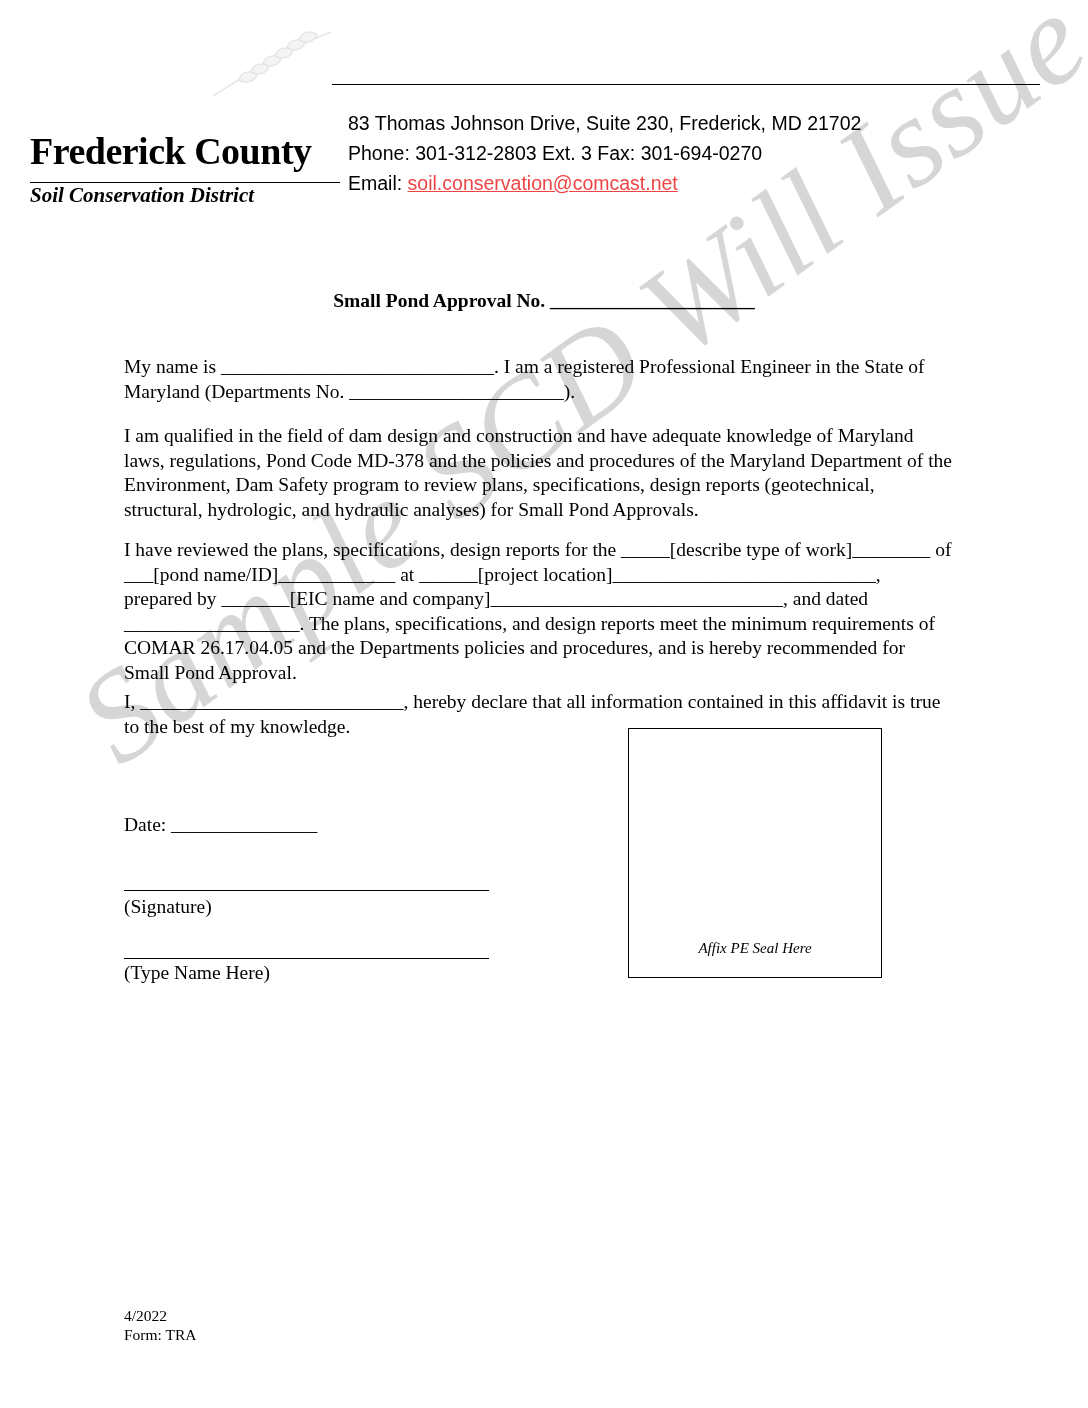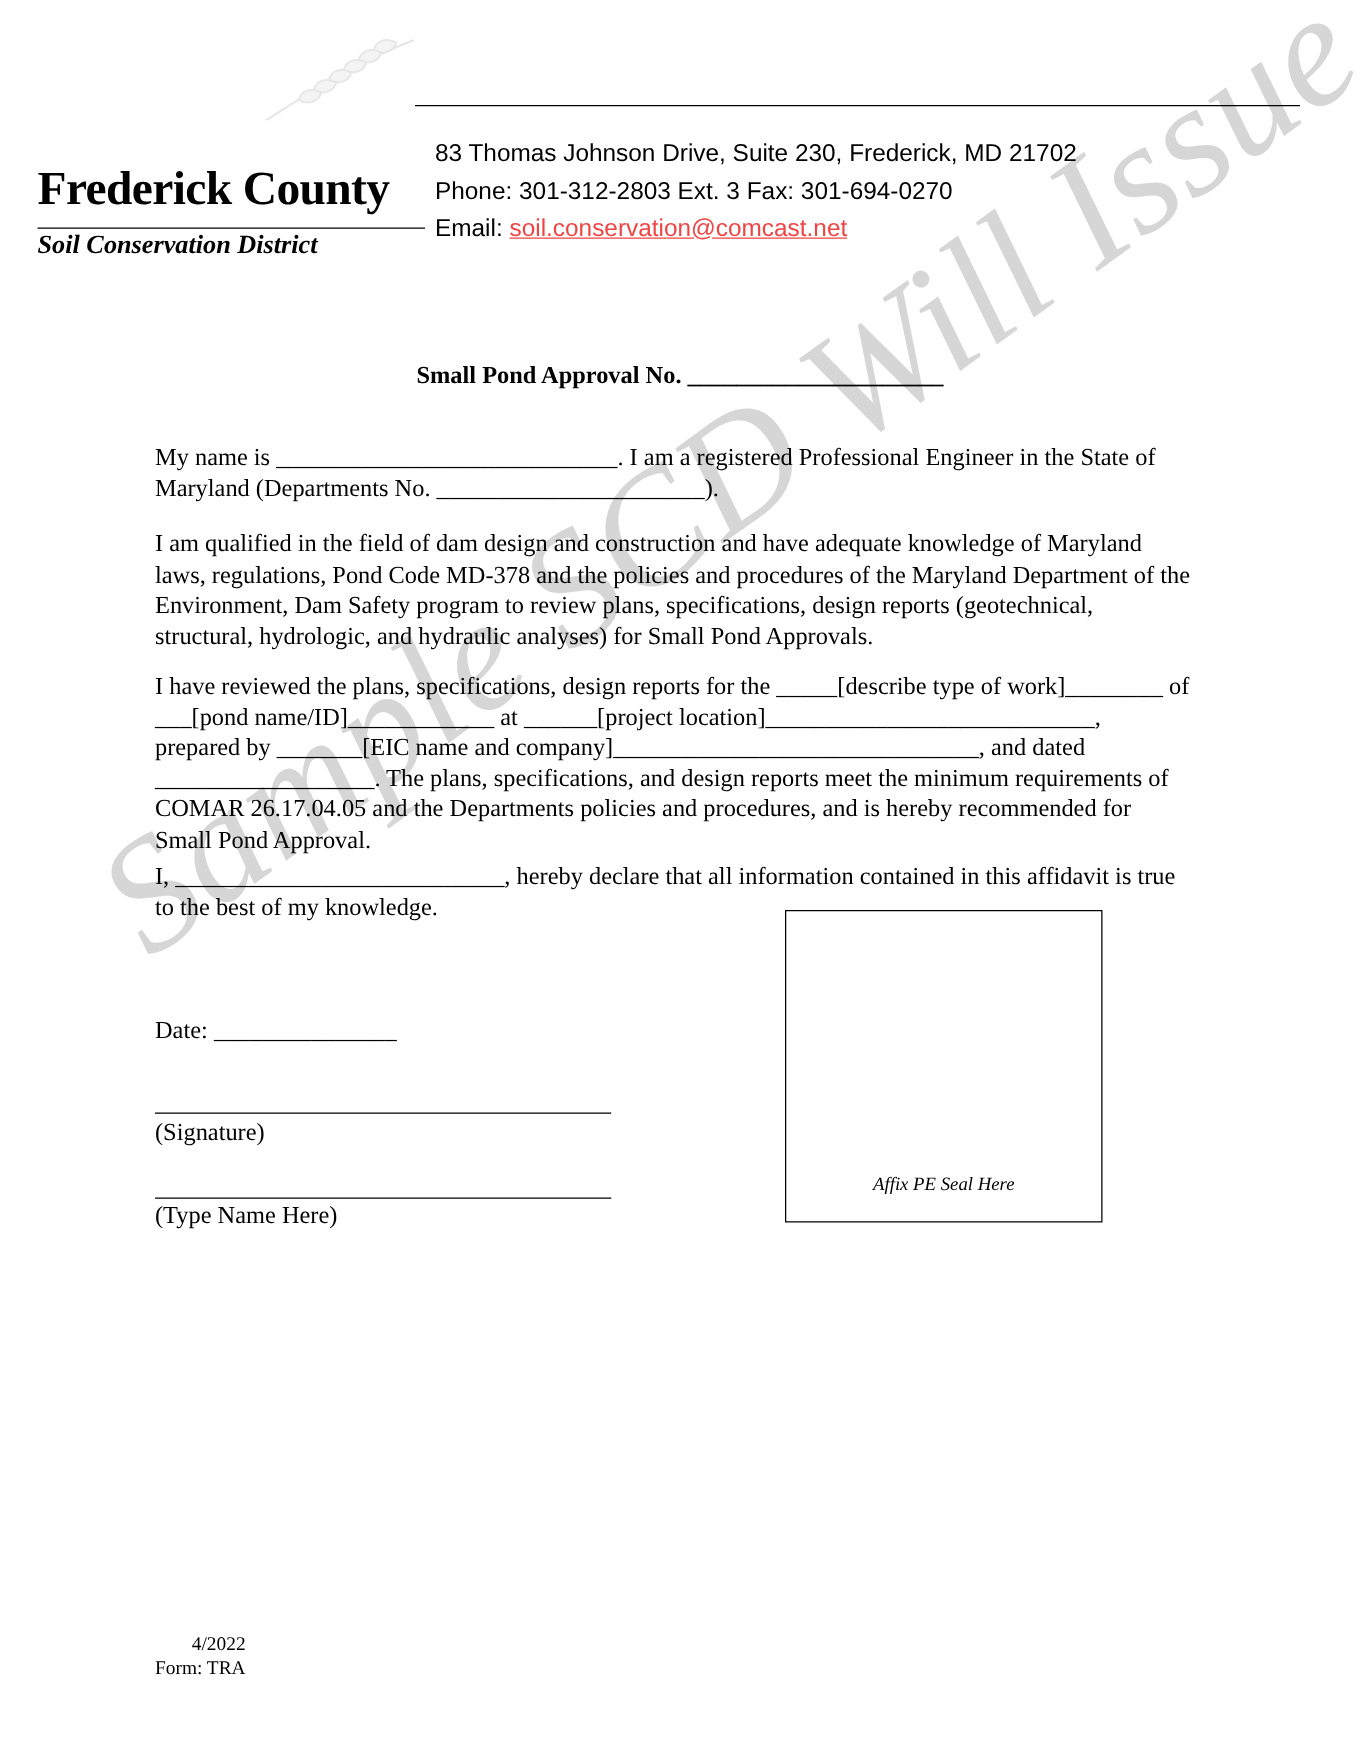--- a/index.html
+++ b/index.html
@@ -203,21 +203,20 @@
 
   
   .footer {
     position: absolute;
     left: 124px;
     top: 1306px;
     font-family: "Liberation Serif", serif;
     font-size: 15.5px;
     line-height: 19px;
     z-index: 10;
-    text-align: right;
   }
 </style>
 </head>
 <body>
 
 <div class="page">
 
   <div class="watermark">
     <span>Sample SCD Will Issue</span>
   </div>

